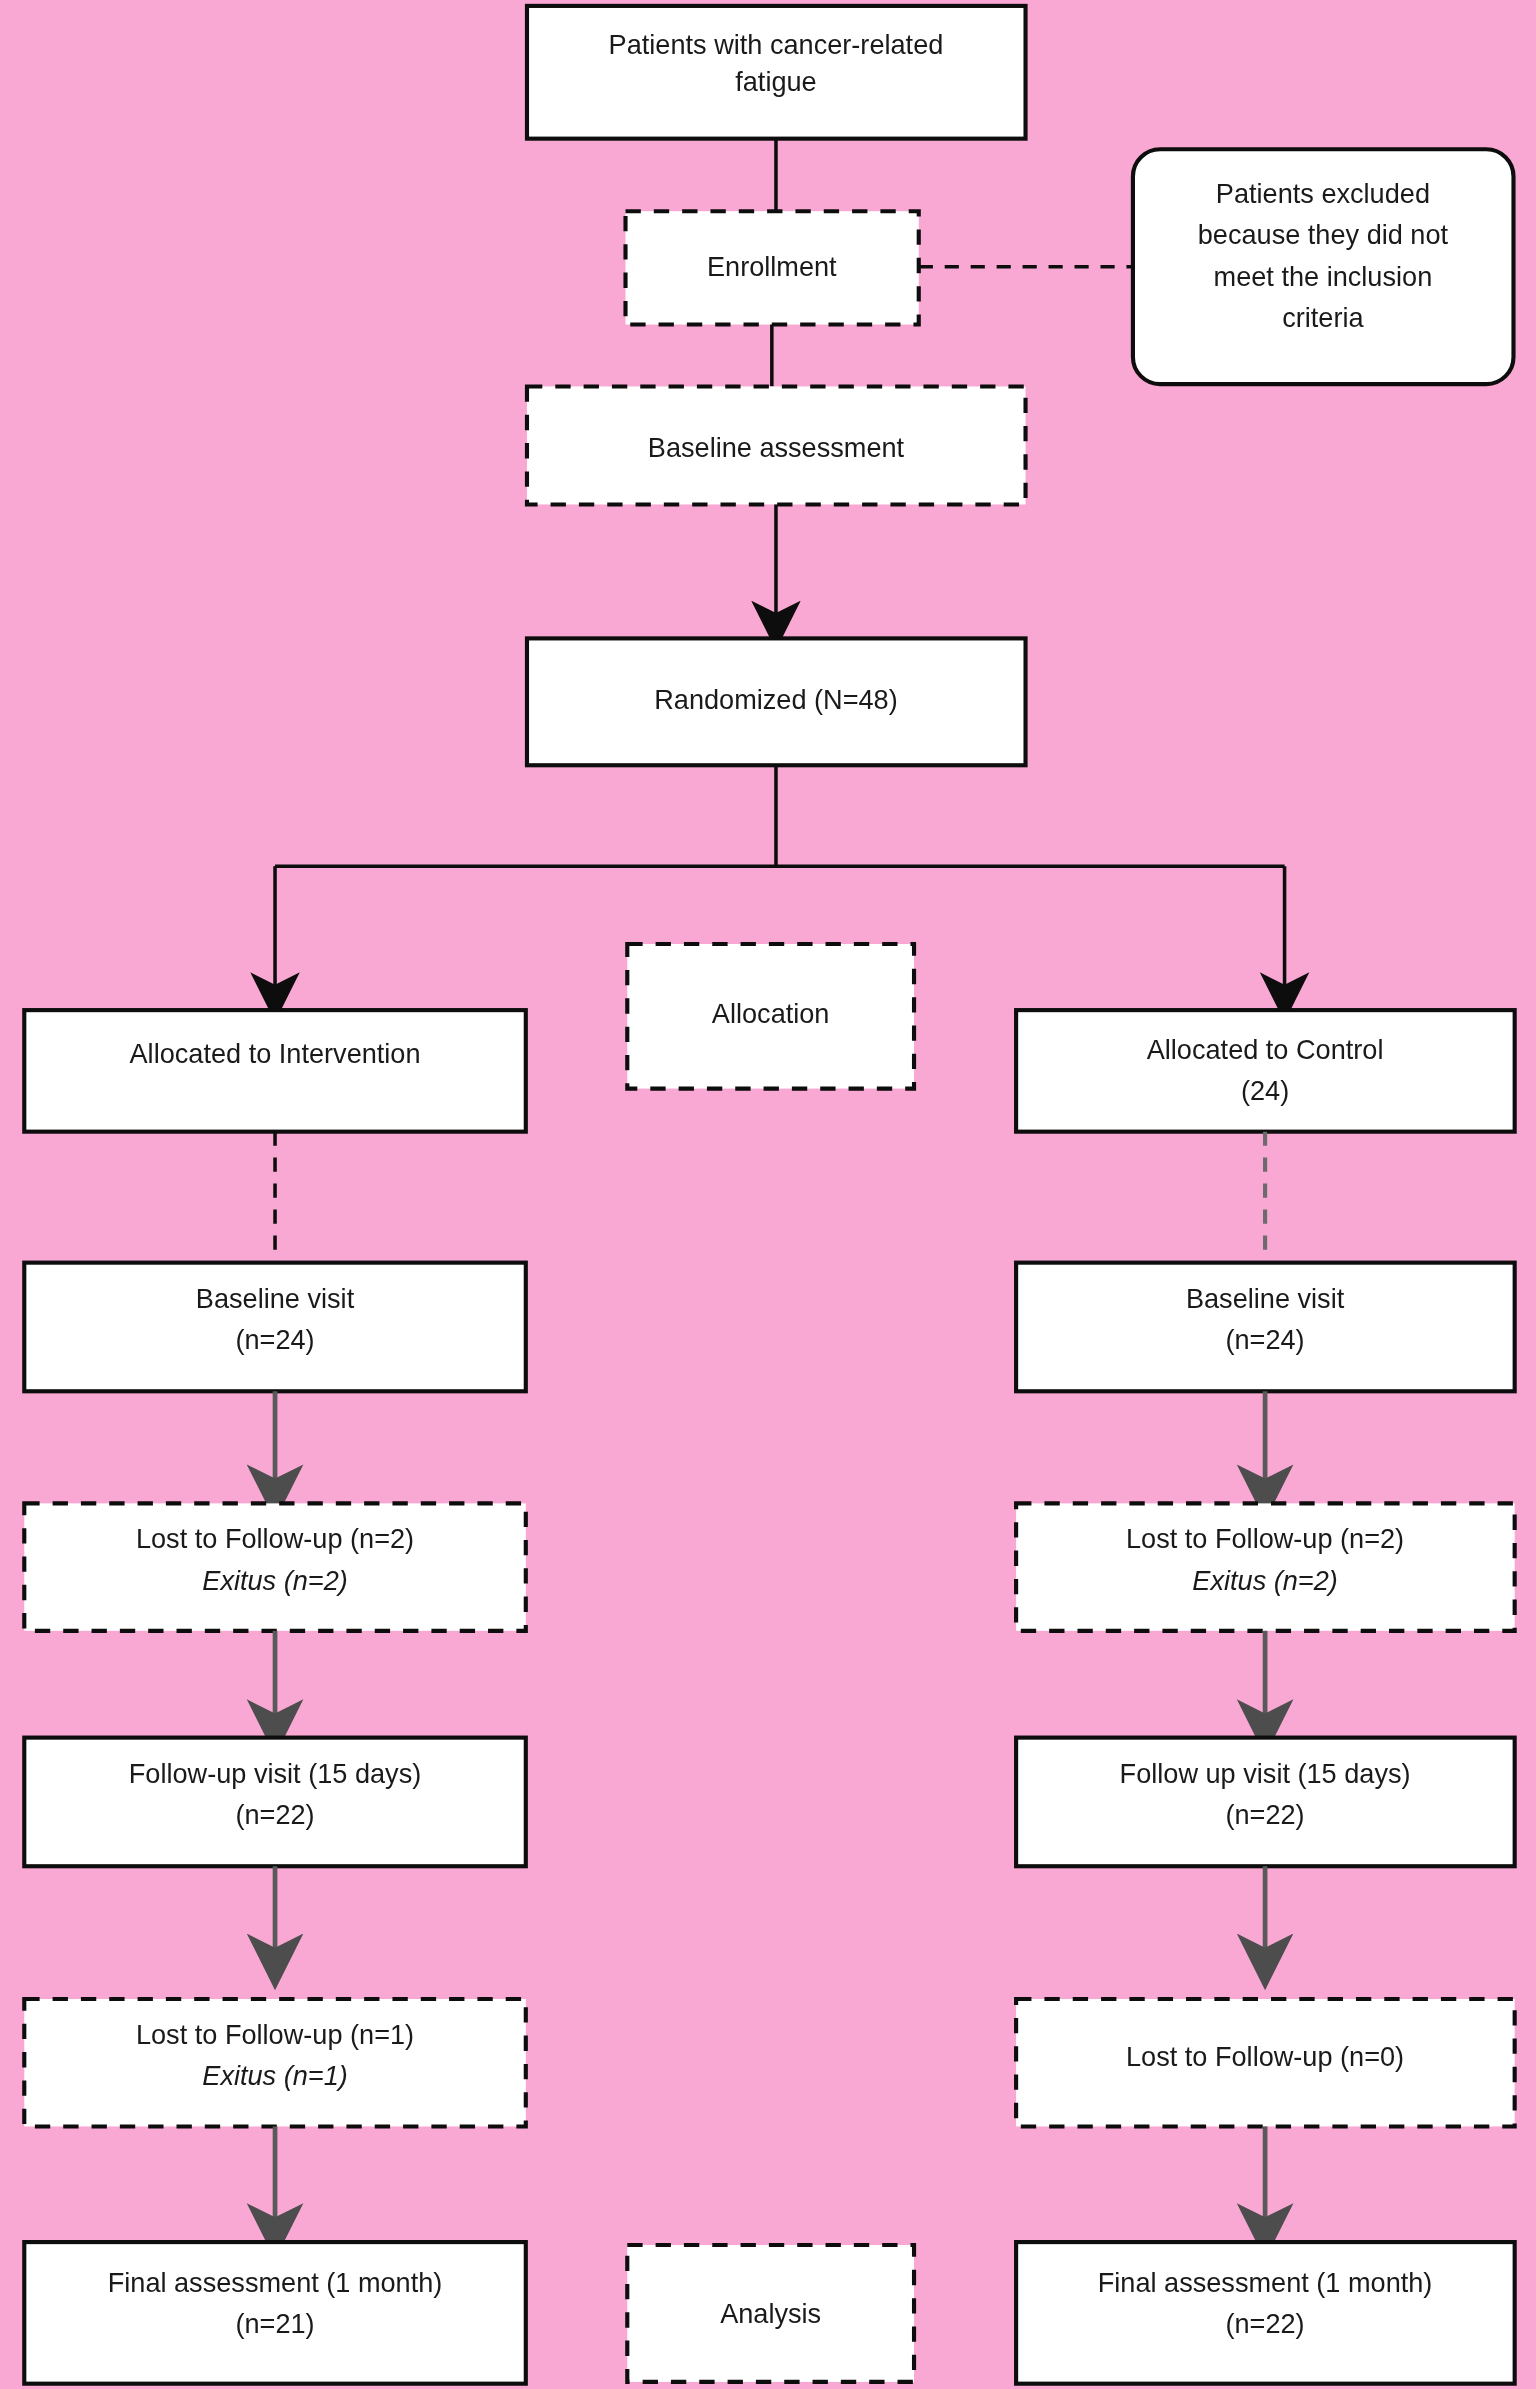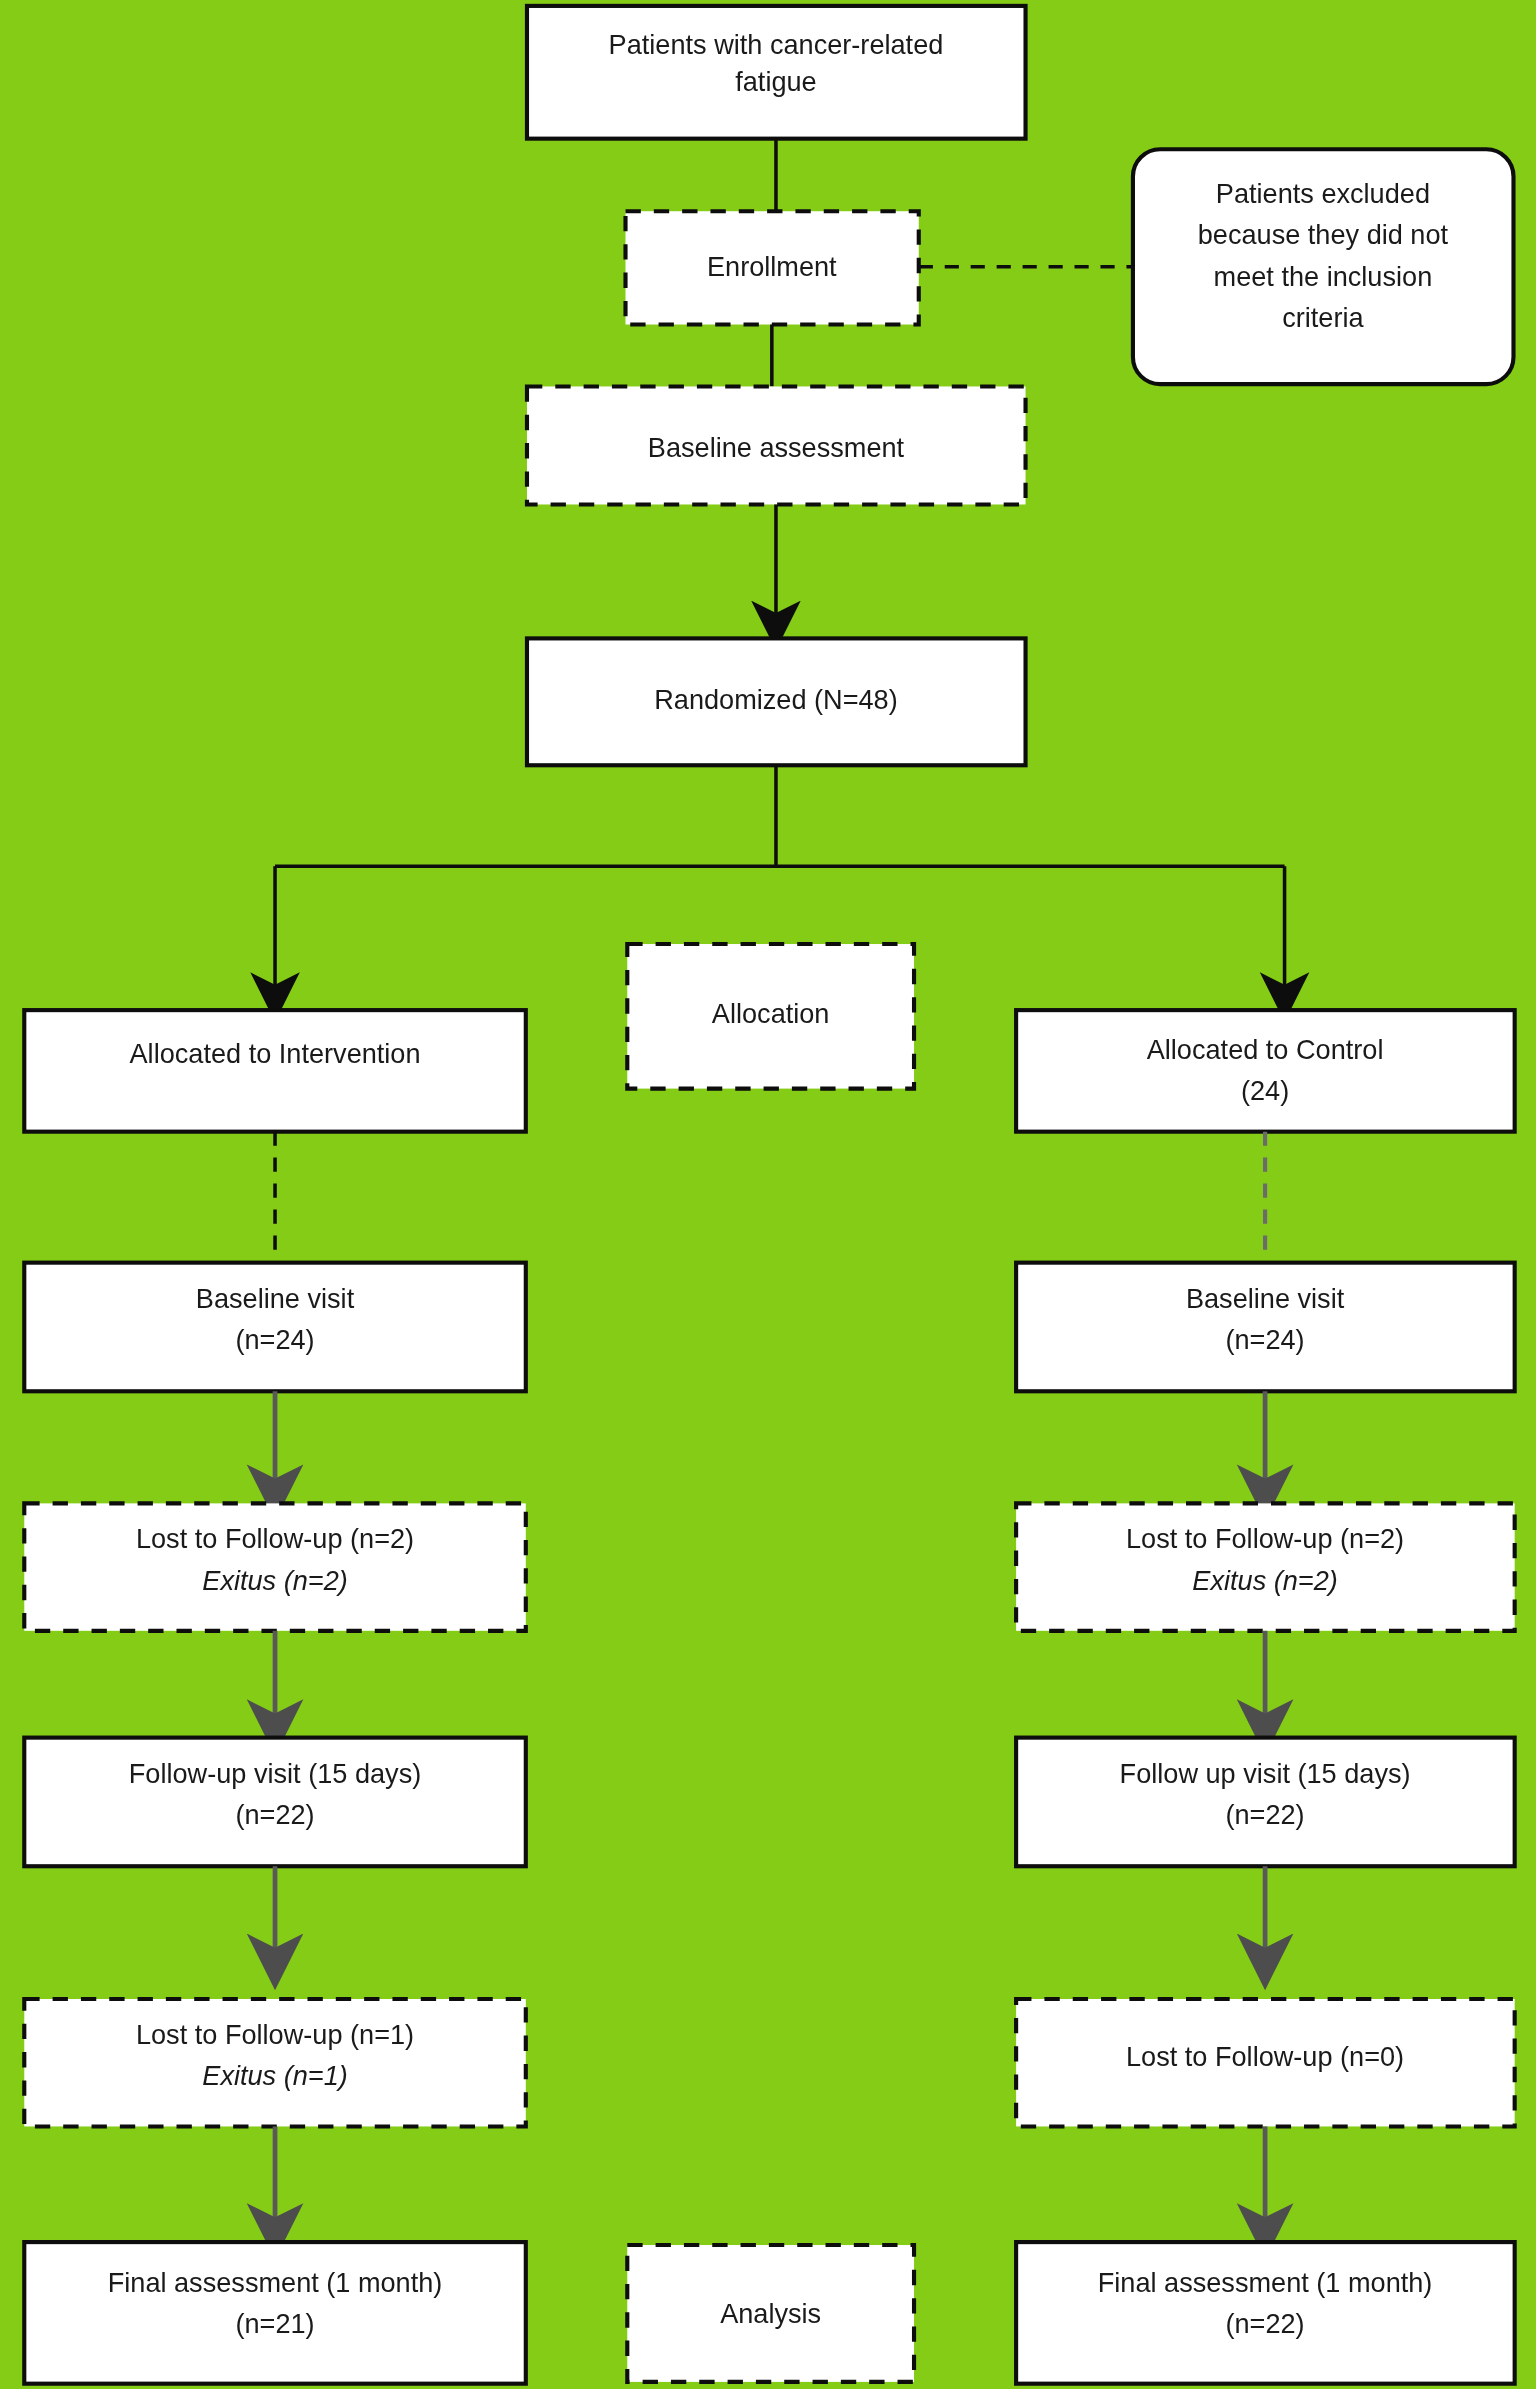--- a/index.html
+++ b/index.html
@@ -8,21 +8,21 @@
     padding: 0;
     background: #ffffff;
   }
   body {
     font-family: "Liberation Sans", sans-serif;
   }
   #diagram-root {
     position: relative;
     width: 1536px;
     height: 2389px;
-    background: #84cc16;
+    background: #f9a8d4;
     overflow: hidden;
   }
   #flow-svg {
     position: absolute;
     top: 0;
     left: 0;
     width: 1536px;
     height: 2389px;
   }
   .node-text {

